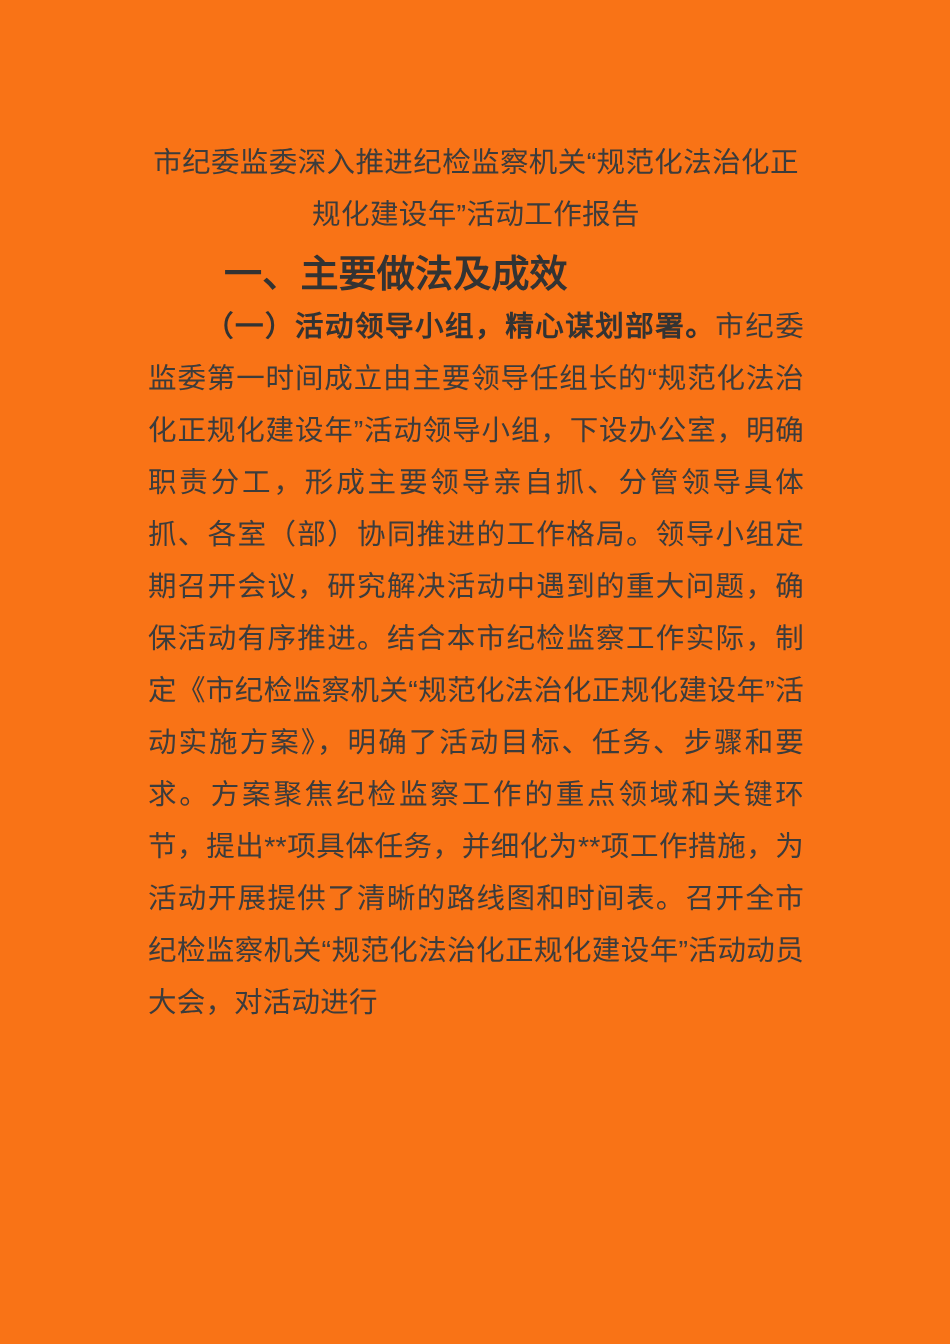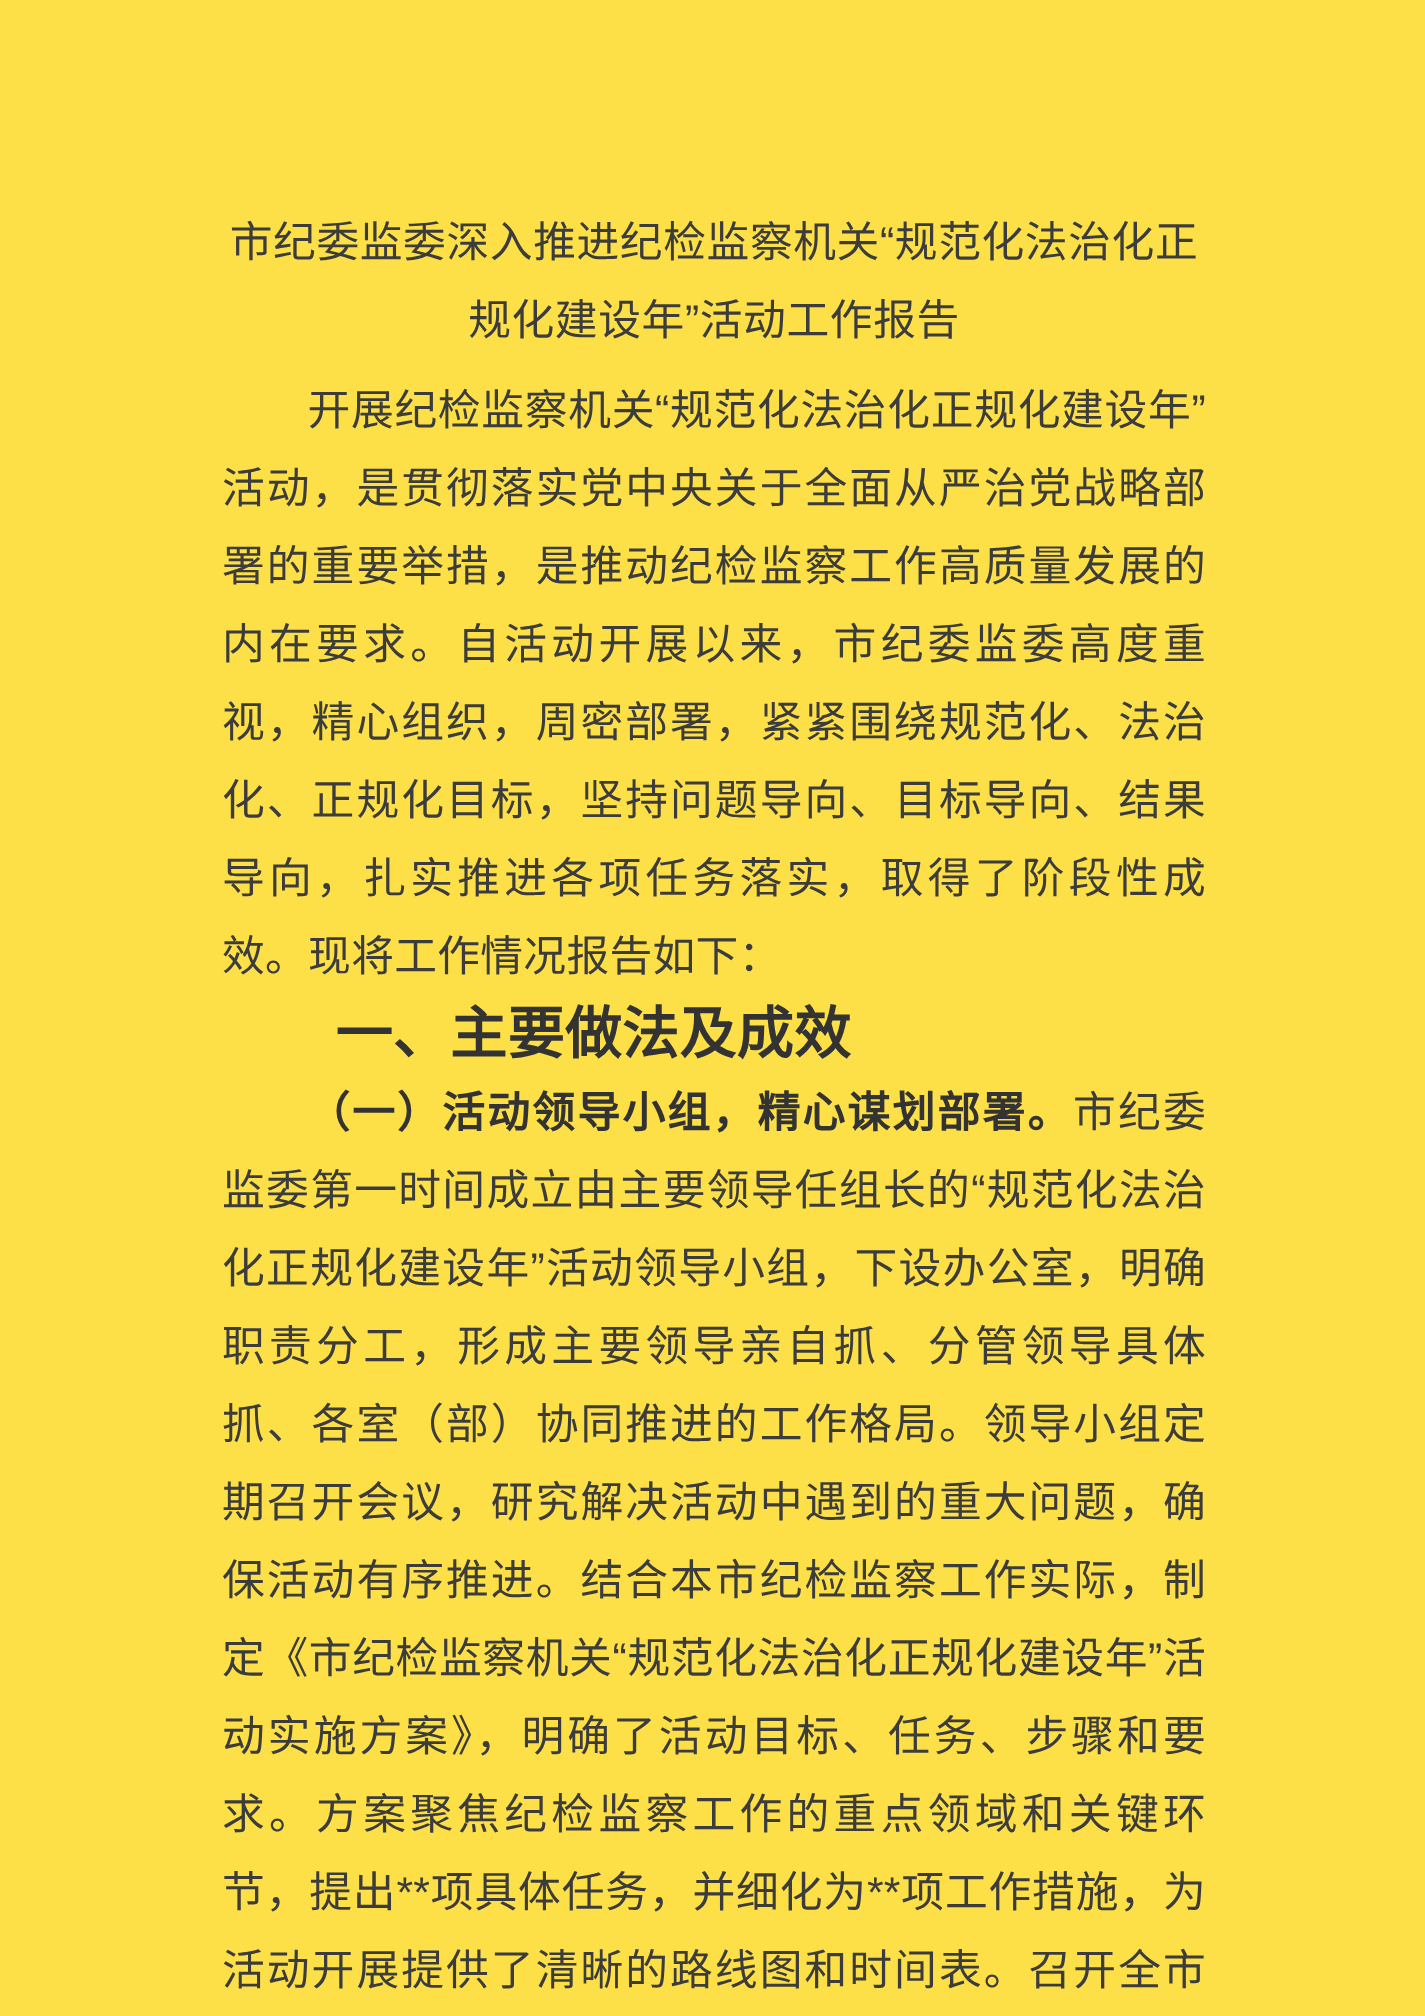--- a/index.html
+++ b/index.html
@@ -13,21 +13,21 @@
     overflow: hidden;
     font-family: "Liberation Sans", "DejaVu Sans", sans-serif;
     color: #3c3c3c;
     -webkit-font-smoothing: antialiased;
   }
 
   .page {
     position: relative;
     width: 950px;
     height: 1344px;
-    background: #fde047;
+    background: #f97316;
     box-sizing: border-box;
   }
 
   .content {
     position: absolute;
     left: 148px;
     top: 136px;
     width: 656px;
   }
 
@@ -81,23 +81,20 @@
 </head>
 <body>
 
 <div class="page">
   <div class="content">
 
     <h1 class="doc-title">
       <span>市纪委监委深入推进纪检监察机关“规范化法治化正规化建设年”活动工作报告</span>
     </h1>
 
-    <p class="para">
-      <span>开展纪检监察机关“规范化法治化正规化建设年”活动，是贯彻落实党中央关于全面从严治党战略部署的重要举措，是推动纪检监察工作高质量发展的内在要求。自活动开展以来，市纪委监委高度重视，精心组织，周密部署，紧紧围绕规范化、法治化、正规化目标，坚持问题导向、目标导向、结果导向，扎实推进各项任务落实，取得了阶段性成效。现将工作情况报告如下：</span>
-    </p>
 
     <h2 class="heading">
       <span>一、主要做法及成效</span>
     </h2>
 
     <p class="para"><span class="lead">（一）活动领导小组，精心谋划部署。</span><span class="plain">市纪委监委第一时间成立由主要领导任组长的“规范化法治化正规化建设年”活动领导小组，下设办公室，明确职责分工，形成主要领导亲自抓、分管领导具体抓、各室（部）协同推进的工作格局。领导小组定期召开会议，研究解决活动中遇到的重大问题，确保活动有序推进。结合本市纪检监察工作实际，制定《市纪检监察机关“规范化法治化正规化建设年”活动实施方案》，明确了活动目标、任务、步骤和要求。方案聚焦纪检监察工作的重点领域和关键环节，提出**项具体任务，并细化为**项工作措施，为活动开展提供了清晰的路线图和时间表。召开全市纪检监察机关“规范化法治化正规化建设年”活动动员大会，对活动进行</span></p>
 
   </div>
 </div>
 

